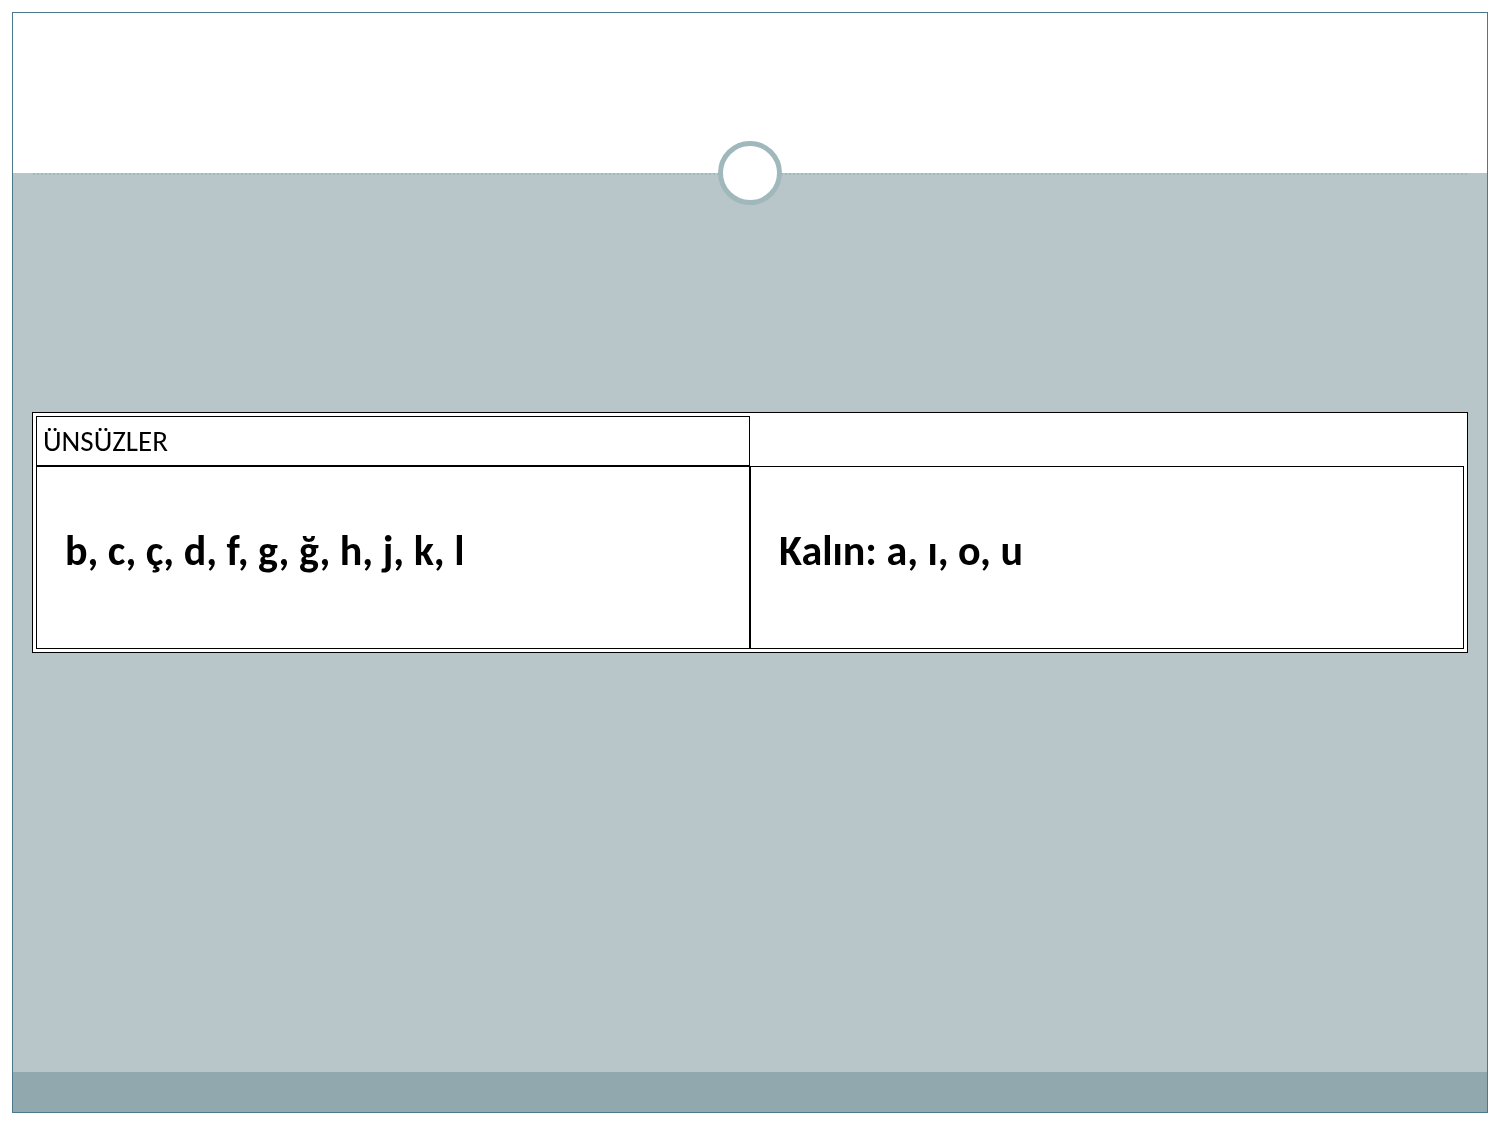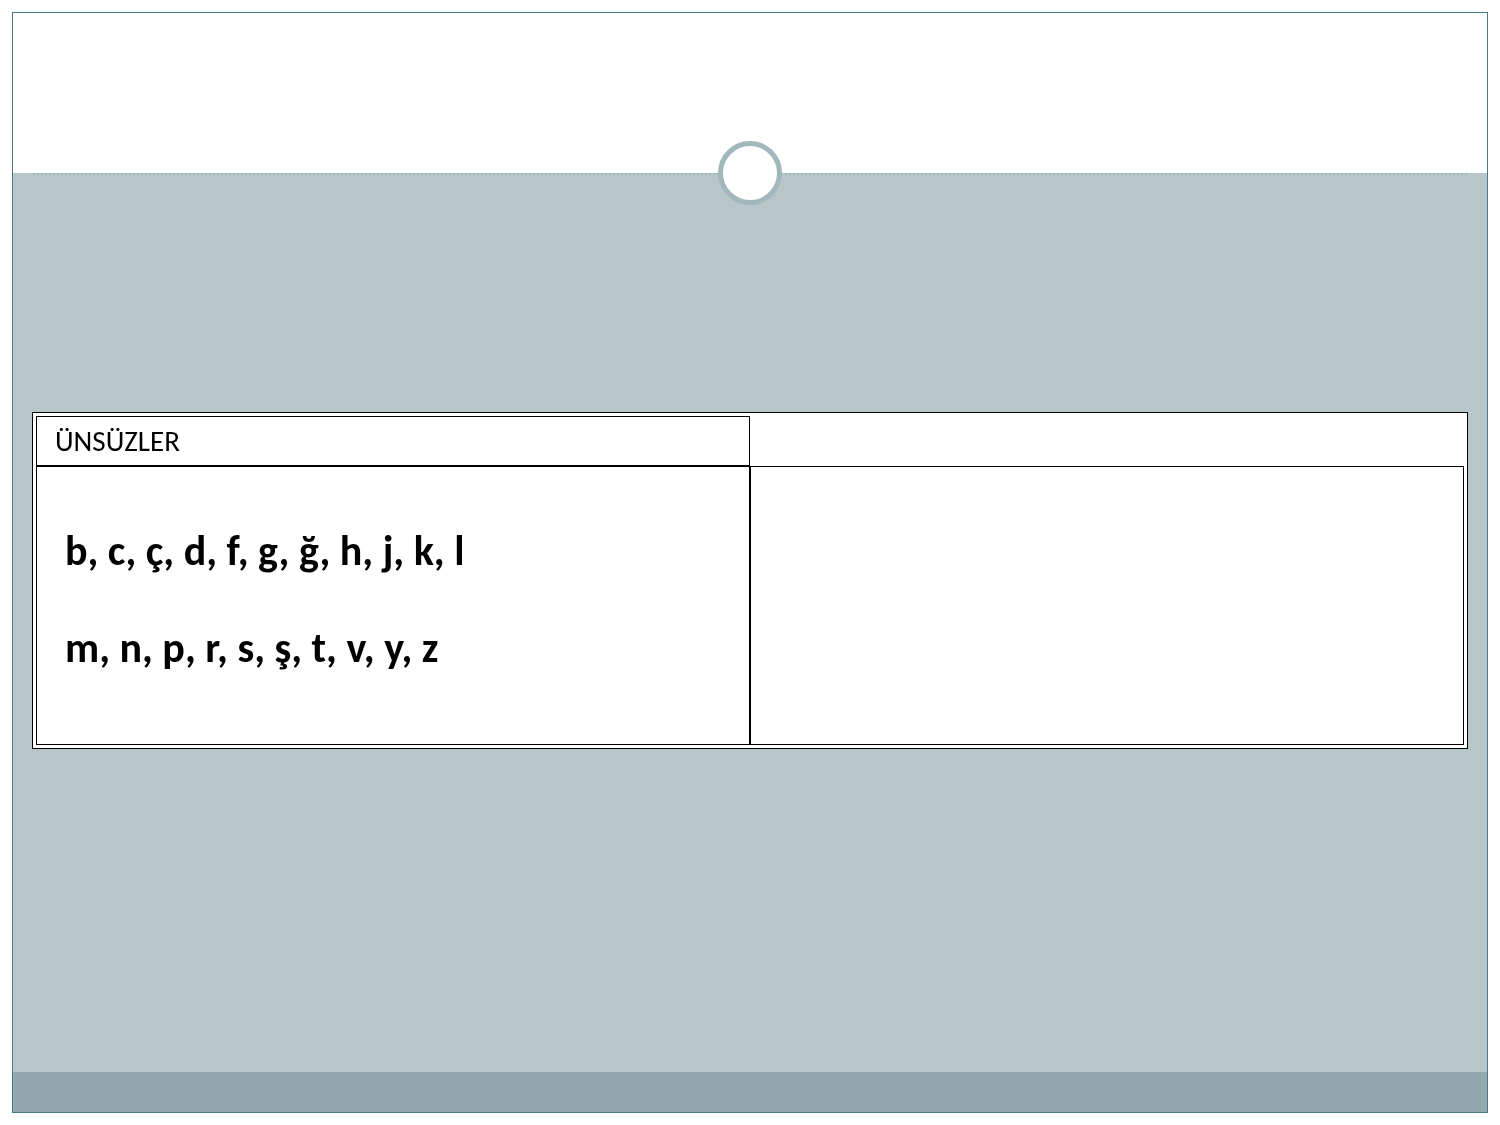--- a/index.html
+++ b/index.html
@@ -69,21 +69,21 @@
     .table-header-row {
       display: flex;
       width: 100%;
     }
     .table-body-row {
       display: flex;
       width: 100%;
     }
     .cell-header {
       border: 1px solid #000000;
-      padding: 6px 18px;
+      padding: 6px 6px;
       font-size: 29px;
       font-family: Calibri, Arial, sans-serif;
       color: #000000;
       background: #ffffff;
     }
     .cell-body {
       border: 1px solid #000000;
       padding: 36px 28px 48px 28px;
       font-size: 42px;
       font-weight: bold;
@@ -120,22 +120,22 @@
   <div class="circle-ornament"></div>
 
   <div class="content-area">
     <div class="table-wrap">
       <div class="table-header-row">
         <div class="cell-header col-left">ÜNSÜZLER</div>
       </div>
       <div class="table-body-row">
         <div class="cell-body col-left">
           <span class="body-line">b, c, ç, d, f, g, ğ, h, j, k, l</span>
-          <span class="body-line">m, n, p, r, s, ş, t, v, y, z</span>
         </div>
         <div class="cell-body col-right">
+          <span class="body-line">Kalın:   a, ı, o, u</span>
         </div>
       </div>
     </div>
   </div>
 
   <div class="footer-bar"></div>
 </div>
 
 </body></html>

